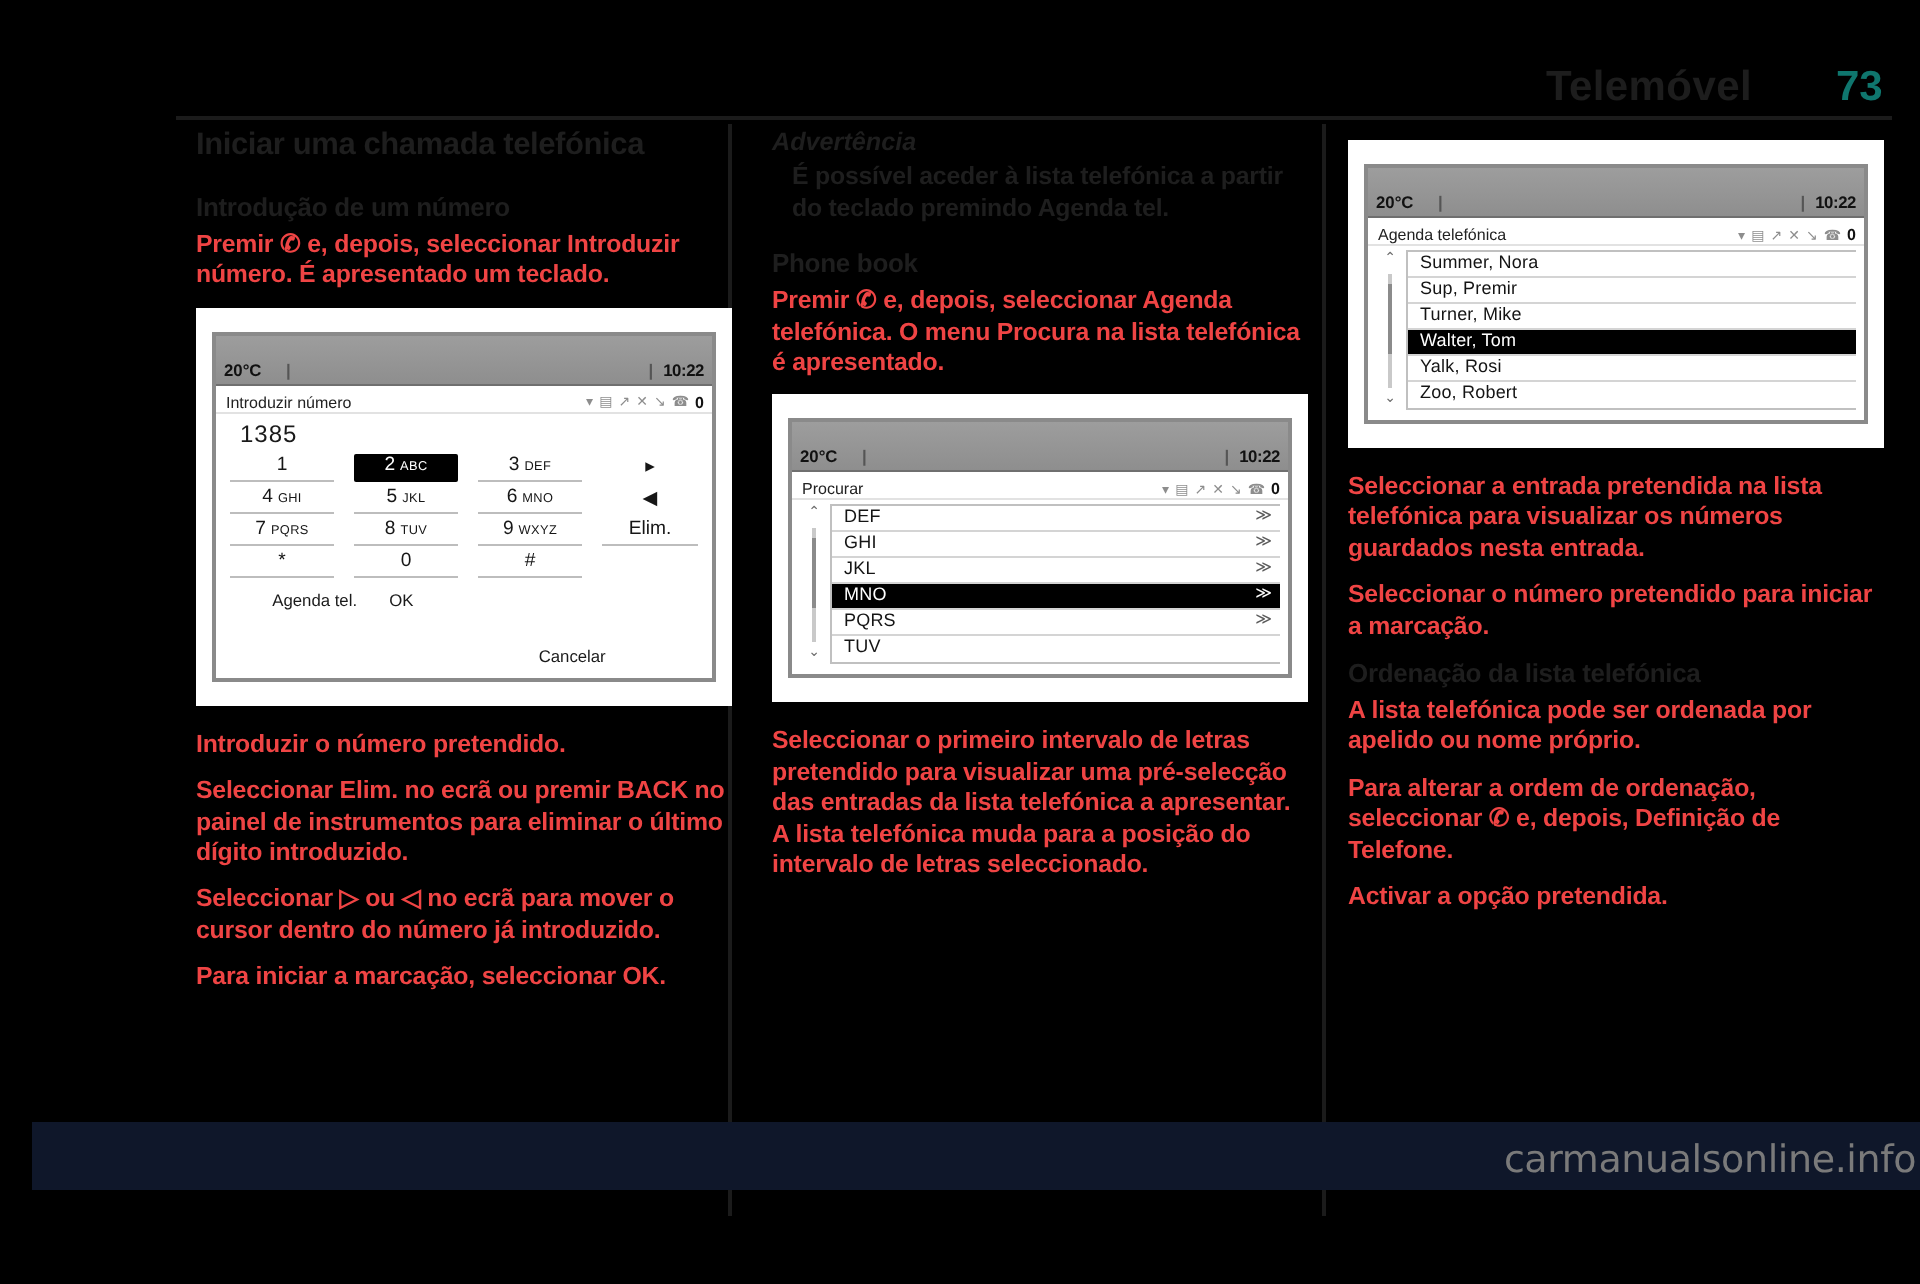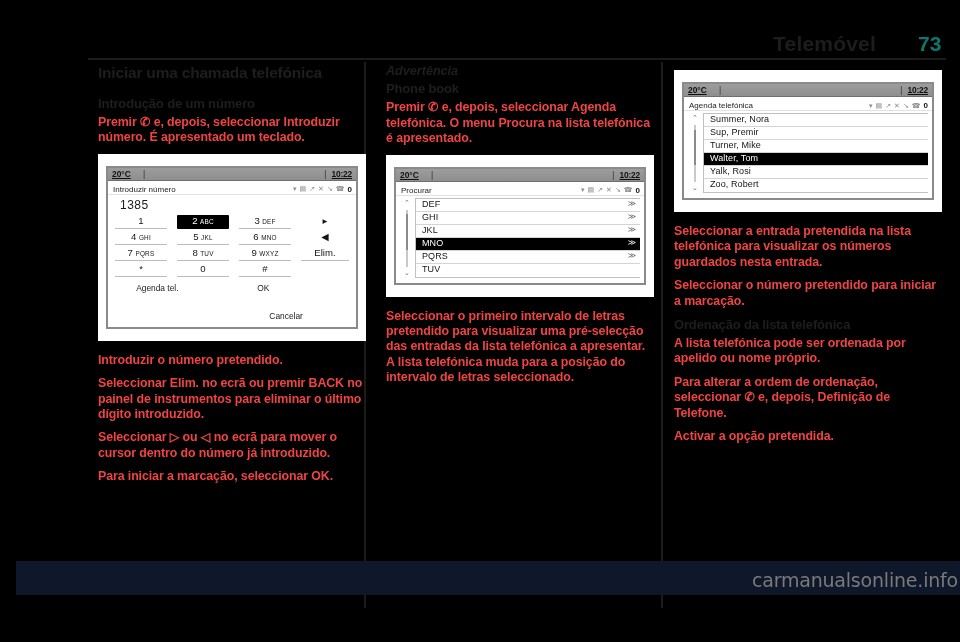--- a/index.html
+++ b/index.html
@@ -129,27 +129,25 @@
     background: #ffffff;
     box-sizing: border-box;
     font-size: 8.2px;
     color: #1a1a1a;
   }
   .shot .statusbar {
     height: 13px;
     background: linear-gradient(#9d9d9d, #8e8e8e);
     border-bottom: 1px solid #6f6f6f;
     display: flex;
-    align-items: center;
     color: #111;
     font-weight: bold;
     font-size: 8.4px;
-    padding: 0 4px;
-    box-sizing: border-box;
-    text-decoration: underline;
+    padding: 12px 4px;
+    box-sizing: border-box;
   }
   .shot .sb-temp { min-width: 26px; }
   .shot .sb-sep { color: #555; padding: 0 5px; }
   .shot .sb-spacer { flex: 1; }
   .shot .sb-time { letter-spacing: -0.2px; }
 
   .shot .titlebar {
     height: 14px;
     display: flex;
     align-items: flex-end;
@@ -209,21 +207,21 @@
   }
   .kp-key.sel .dg, .kp-key.sel .ltr { color: #ffffff; }
   .kp-bottom {
     display: grid;
     grid-template-columns: 1fr 1fr 1fr;
     margin-top: 6px;
     padding: 0 6px 2px 6px;
     font-size: 8.4px;
     color: #1a1a1a;
   }
-  .kp-bottom > div { text-align: right; }
+  .kp-bottom > div { text-align: left; }
   .kp-bottom > div:first-child { text-align: center; }
   .kp-bottom > div:last-child { text-align: left; margin-top: 28px; }
 
   
   .ls-body {
     display: flex;
     padding: 2px 4px 5px 3px;
   }
   .ls-scroll {
     width: 16px;
@@ -403,20 +401,21 @@
     <div>
         <p class="t">Introduzir o número pretendido.</p>
         <p class="t">Seleccionar Elim. no ecrã ou premir BACK no painel de instrumentos para eliminar o último dígito introduzido.</p>
         <p class="t">Seleccionar ▷ ou ◁ no ecrã para mover o cursor dentro do número já introduzido.</p>
         <p class="t">Para iniciar a marcação, seleccionar OK.</p>
       </div>
   </div>
 
   <div class="col col-2">
     <div class="note-title">Advertência</div>
+    <div class="note-body indent">É possível aceder à lista telefónica a partir do teclado premindo Agenda tel.</div>
 
     <h3 class="h-sub">Phone book</h3>
     <p class="t">Premir ✆ e, depois, seleccionar Agenda telefónica. O menu Procura na lista telefónica é apresentado.</p>
 
     <div class="shot-wrap">
       <div class="shot">
         <div class="statusbar">
           <span class="sb-temp">20°C</span>
           <span class="sb-sep">|</span>
           <span class="sb-spacer"></span>

